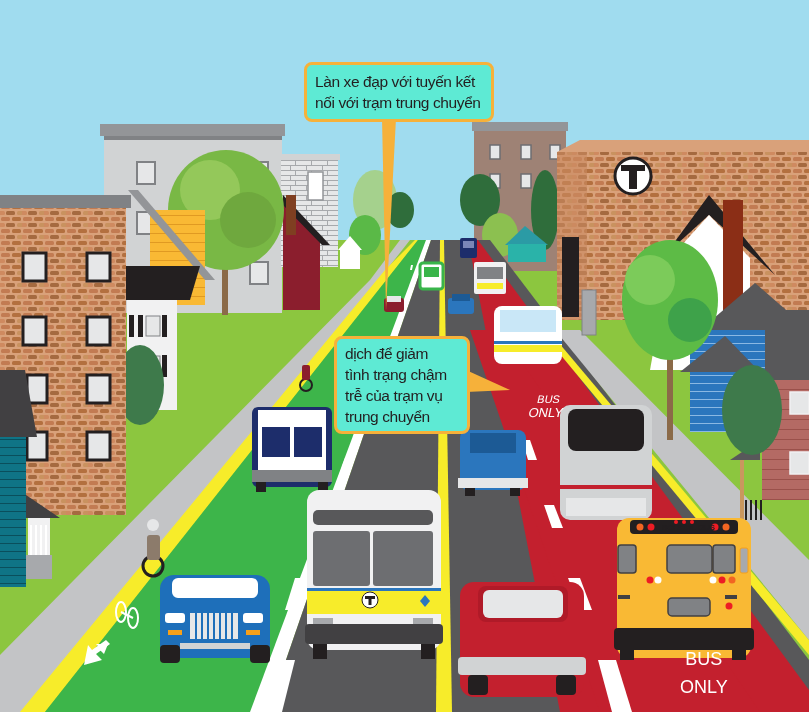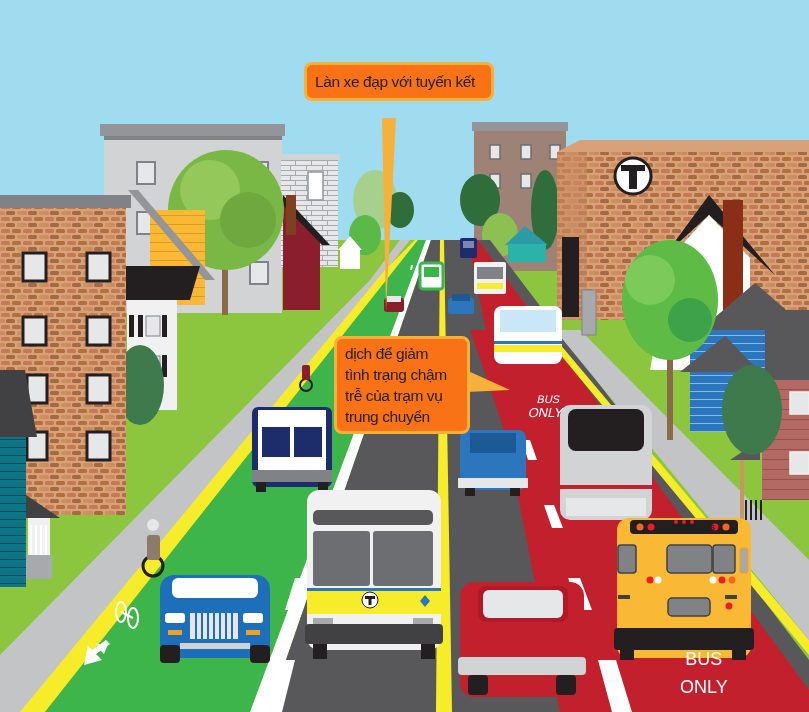--- a/index.html
+++ b/index.html
@@ -1,21 +1,21 @@
 <!DOCTYPE html>
 <html><head>
   <meta charset="utf-8">
   <style>
     * { box-sizing: border-box; margin: 0; padding: 0; }
     html, body { width: 809px; height: 712px; overflow: hidden; background: #a0dcef; }
     .scene { position: relative; width: 809px; height: 712px; overflow: hidden; background: #a0dcef; font-family: "Liberation Sans", sans-serif; }
     .abs { position: absolute; }
     svg.full { position: absolute; left: 0; top: 0; }
     .callout {
-      position: absolute; background: #f97316; border: 3px solid #f6b13a; border-radius: 8px;
+      position: absolute; background: #5eead4; border: 3px solid #f6b13a; border-radius: 8px;
       color: #231f20; font-family: "Liberation Sans", sans-serif; font-size: 15.5px; line-height: 21px;
       padding: 6px 8px; letter-spacing: -0.4px; z-index: 20;
     }
     .callout .line { display: block; white-space: nowrap; }
     .bus-only { position: absolute; color: #fff; font-family: "Liberation Sans", sans-serif; font-weight: normal; text-align: center; letter-spacing: 0px; z-index: 6; }
     .school-label { position: absolute; font-family: "Liberation Sans", sans-serif; font-weight: bold; color: #231f20; font-size: 8px; z-index: 12; white-space: nowrap; }
   </style>
 </head>
 <body>
 
@@ -370,20 +370,21 @@
   </div>
   <div class="bus-only" style="left:680px; top:645px; font-size:18px; line-height:28px;">
     <span style="display:block">BUS</span>
     <span style="display:block">ONLY</span>
   </div>
 
   <div class="school-label" style="left:662px; top:523px;">SCHOOL BUS</div>
 
   <div class="callout" style="left:304px; top:62px; width:190px;">
     <span class="line">Làn xe đạp với tuyến kết</span>
+    <span class="line">nối với trạm trung chuyển</span>
   </div>
 
   <div class="callout" style="left:334px; top:336px; width:136px; line-height:21px; padding:4px 8px;">
     <span class="line">dịch để giảm</span>
     <span class="line">tình trạng chậm</span>
     <span class="line">trễ của trạm vụ</span>
     <span class="line">trung chuyển</span>
   </div>
 
   <div class="abs" style="left:615px; top:158px; width:36px; height:36px;"></div>

